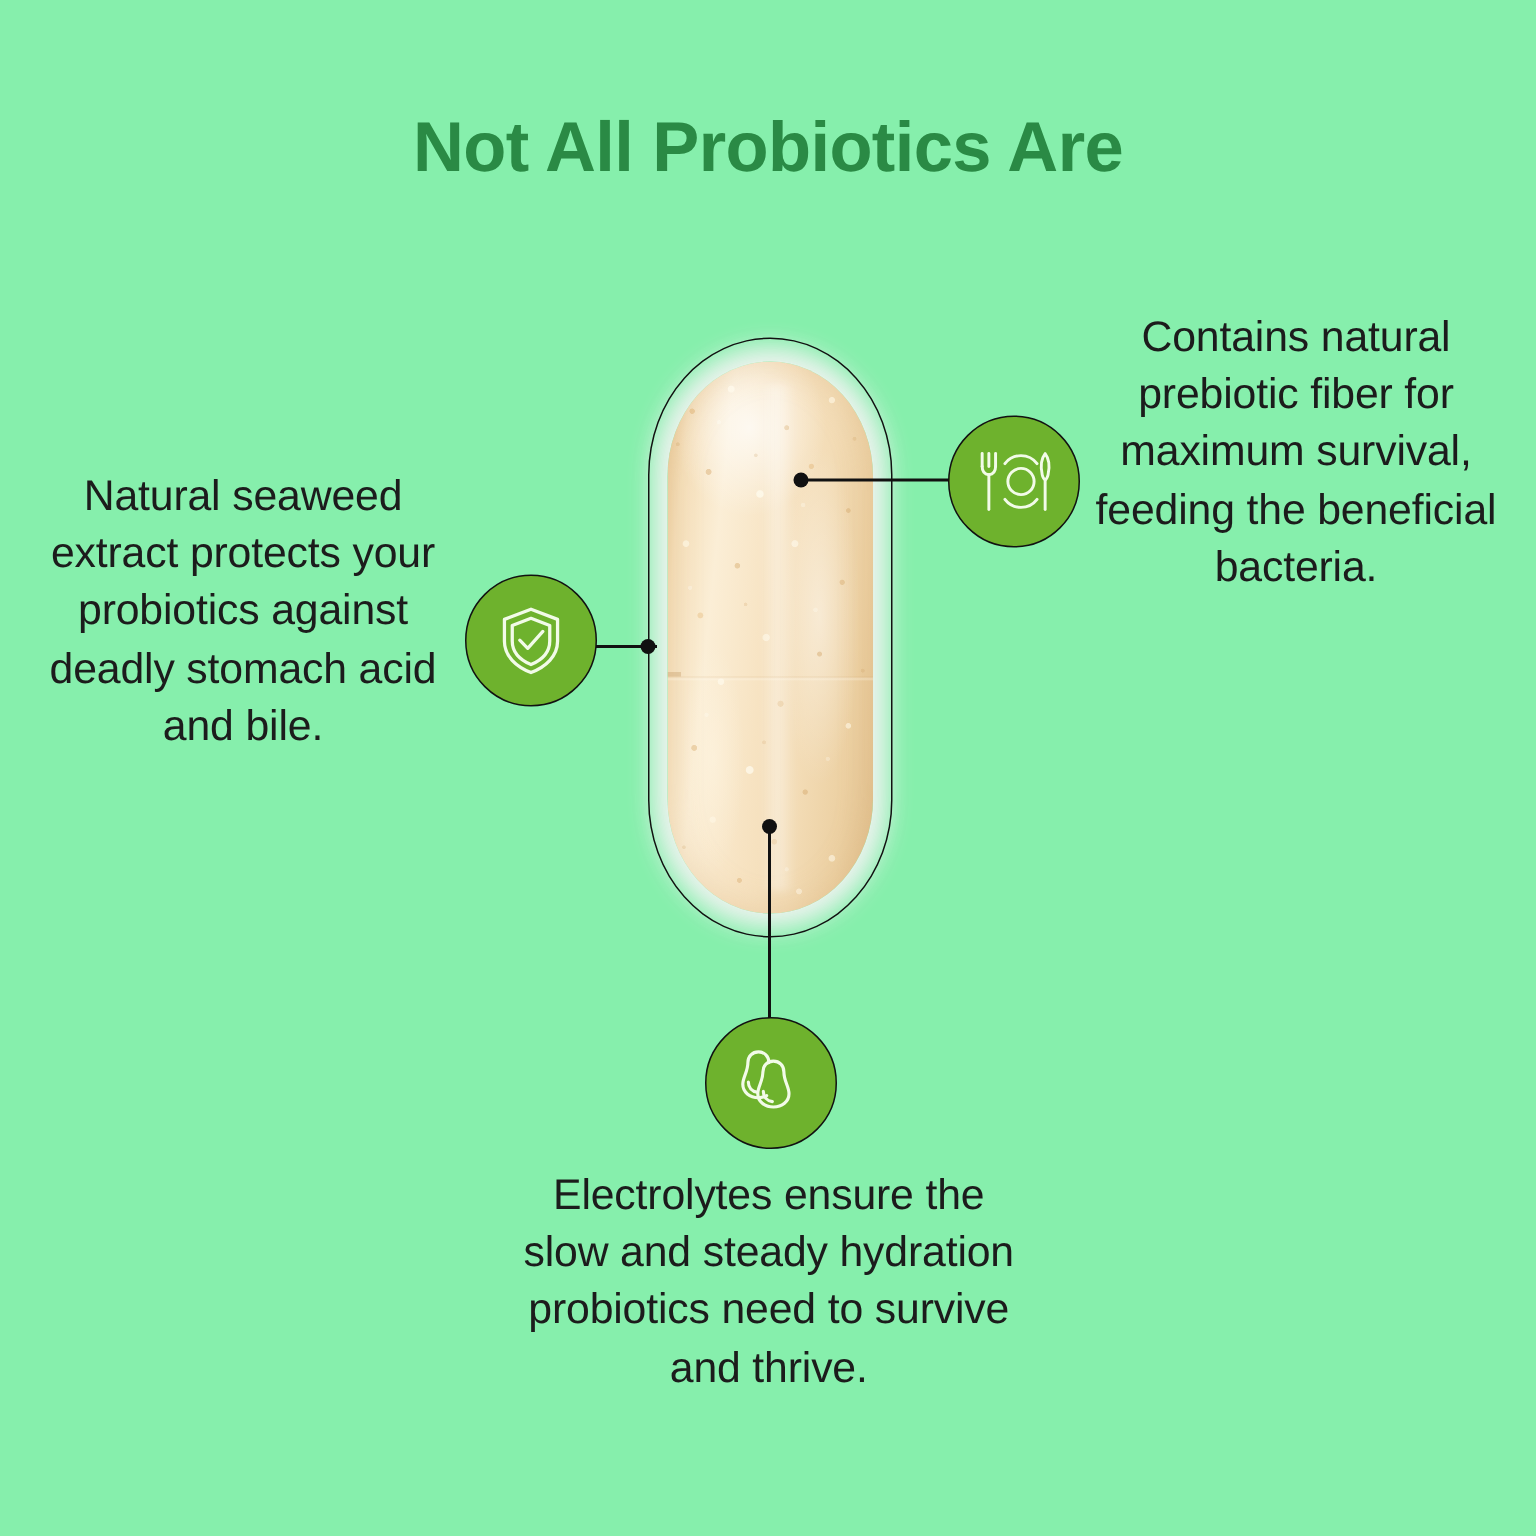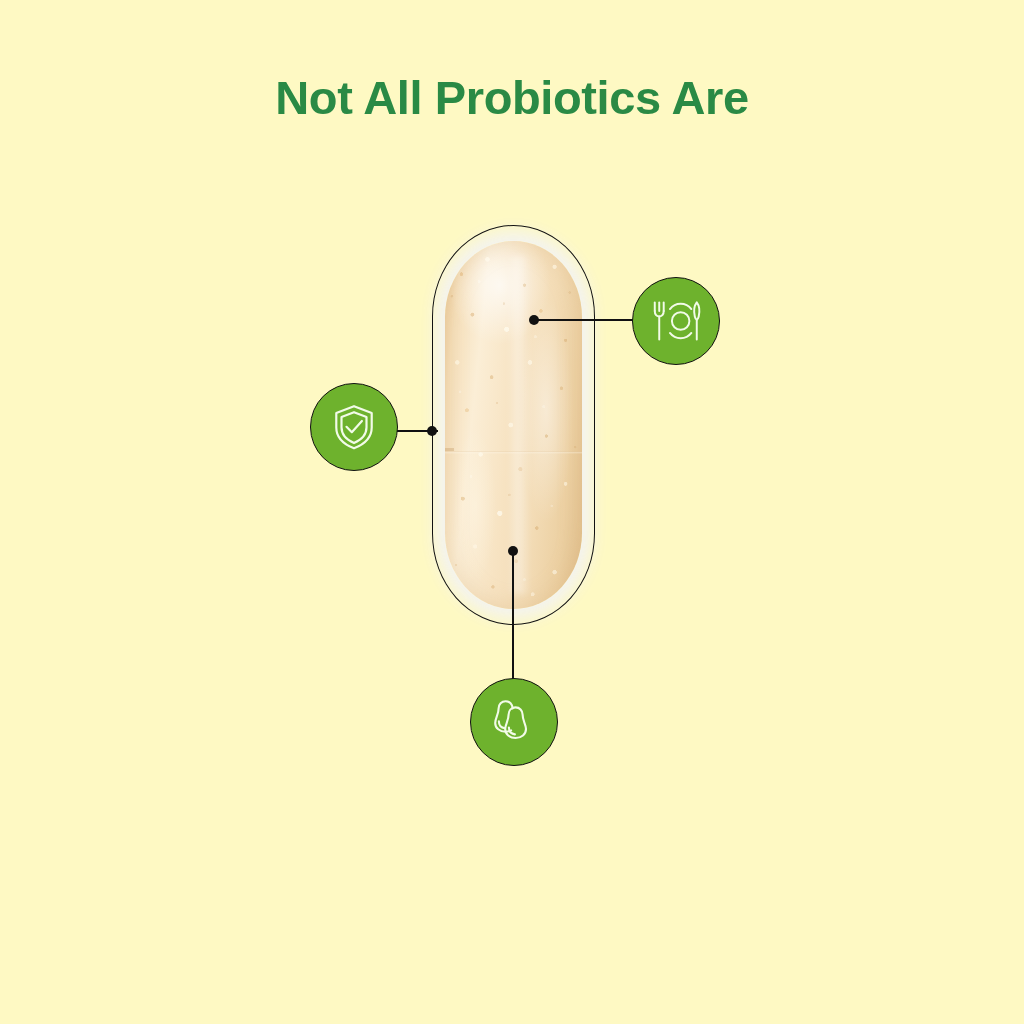--- a/index.html
+++ b/index.html
@@ -12,21 +12,21 @@
     height: 1024px;
     background: #f2f2f2;
     font-family: "Liberation Sans", sans-serif;
     overflow: hidden;
   }
 
   #stage {
     position: relative;
     width: 1024px;
     height: 1024px;
-    background: #fef9c3;
+    background: #86efac;
   }
 
   
   #title {
     position: absolute;
     left: 0;
     top: 40px;
     width: 1024px;
     text-align: center;
     color: #2a8a45;
@@ -332,16 +332,19 @@
         <path d="M10.9 25.4 C10.9 29 13.3 31.6 16.9 32.2"></path>
 
         <path d="M34.6 18.6 C34.6 14.3 31.6 11.4 27.6 11.4 C23.6 11.4 20.6 14.3 20.6 18.6
                  C20.6 24.8 17.2 28.3 17.2 33.1 C17.2 38.3 21.8 42 27.6 42
                  C33.4 42 38 38.3 38 33.1 C38 28.3 34.6 24.8 34.6 18.6 Z"></path>
         <path d="M20.9 31.6 C20.9 35.2 23.3 37.8 26.9 38.4"></path>
       </svg>
     </span>
   </div>
 
-
-
+  <div class="callout" id="callout-left">Natural seaweed extract protects your probiotics against deadly stomach acid and bile.</div>
+
+  <div class="callout" id="callout-right">Contains natural prebiotic fiber for maximum survival, feeding the beneficial bacteria.</div>
+
+  <div class="callout" id="callout-bottom">Electrolytes ensure the slow and steady hydration probiotics need to survive and thrive.</div>
 
 </div>
 
 </body></html>

